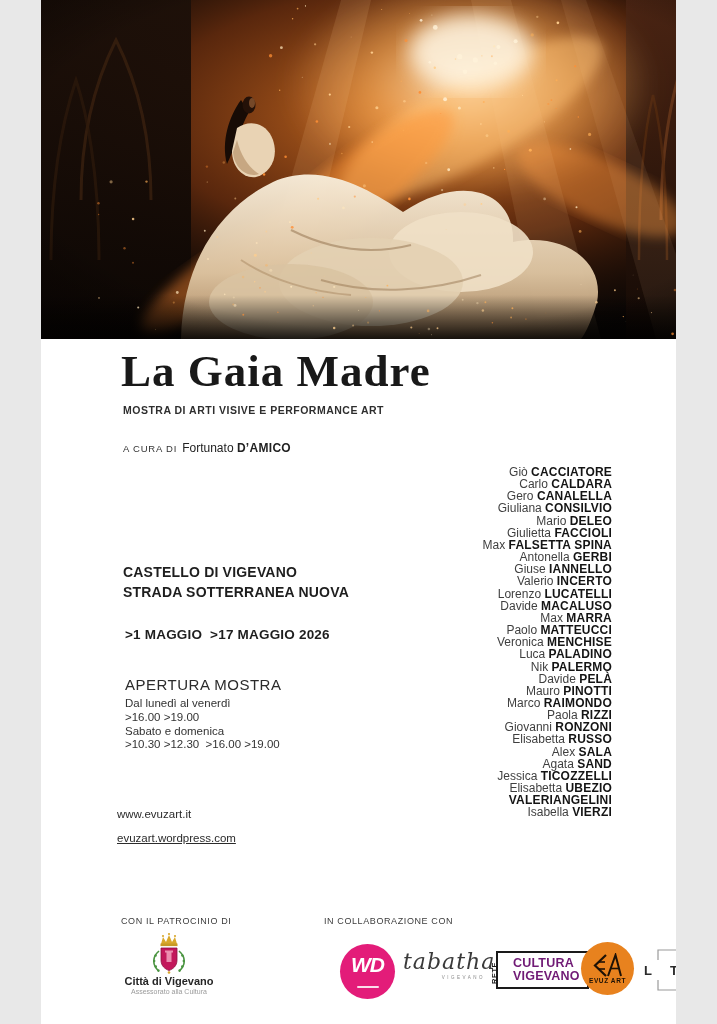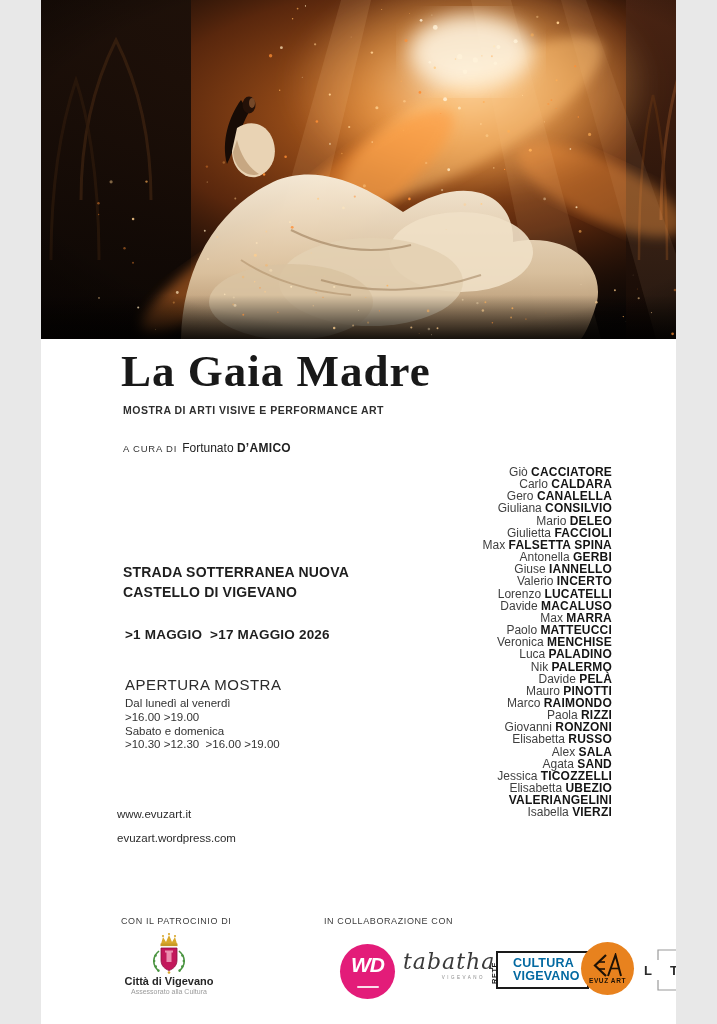--- a/index.html
+++ b/index.html
@@ -28,21 +28,21 @@
   .inaug{position:absolute;left:82px;top:490px;}
   .inaug-heading{font-size:17px;font-weight:700;letter-spacing:.5px;line-height:20px;}
   .inaug-date{font-size:15px;font-weight:700;letter-spacing:.2px;line-height:20px;margin-top:2px;}
   .venue{position:absolute;left:82px;top:562px;font-size:14px;font-weight:700;letter-spacing:.2px;line-height:20px;}
   .range{position:absolute;left:84px;top:627px;font-size:13.5px;font-weight:700;letter-spacing:.2px;white-space:pre;}
   .opening{position:absolute;left:84px;top:676px;}
   .opening-heading{font-size:15px;font-weight:400;letter-spacing:.5px;color:#2b2b2b;margin-bottom:4px;text-align:center;}
   .opening-line{font-size:11.5px;line-height:13.8px;color:#333;white-space:pre;}
   .websites{position:absolute;left:76px;top:808px;font-size:11.5px;color:#2b2b2b;}
   .websites a{color:#2b2b2b;text-decoration:none;display:block;}
-  .websites a + a{margin-top:12px;}
+  .websites a + a{margin-top:12px;text-decoration:underline;}
   
   .artists{
     position:absolute;right:64px;top:466px;text-align:right;
     font-size:12px;line-height:12.15px;
   }
   .artist-first{font-weight:400;color:#3f3f3f;}
   .artist-last{font-weight:700;color:#141414;letter-spacing:.2px;}
   
   .patron-label{position:absolute;left:80px;top:916px;font-size:9px;letter-spacing:.6px;color:#3c3c3c;}
   .collab-label{position:absolute;left:283px;top:916px;font-size:9px;letter-spacing:.6px;color:#3c3c3c;}
@@ -64,21 +64,21 @@
   }
   .tabatha-sub{font-size:4.5px;letter-spacing:2.5px;color:#8a8a8a;text-align:right;padding-right:10px;margin-top:1px;}
   .logo-rete{
     position:absolute;left:455px;top:951px;border:2px solid #1a1a1a;background:#fff;
     padding:4px 7px 4px 15px;
   }
   .rete-vertical{
     position:absolute;left:1px;bottom:3px;font-size:7.5px;font-weight:700;color:#1a1a1a;
     transform:rotate(-90deg);transform-origin:left bottom;letter-spacing:.5px;
   }
-  .rete-line{font-size:12.5px;font-weight:700;line-height:13px;letter-spacing:.2px;color:#0369a1;}
+  .rete-line{font-size:12.5px;font-weight:700;line-height:13px;letter-spacing:.2px;color:#701a75;}
   .logo-evuz{
     position:absolute;left:540px;top:942px;width:53px;height:53px;border-radius:50%;
     background:#e8821e;display:flex;flex-direction:column;align-items:center;justify-content:center;
   }
   .evuz-text{font-size:6.5px;font-weight:700;letter-spacing:.6px;color:#1d1206;margin-top:-1px;}
   .logo-lt{position:absolute;left:601px;top:944px;}
 </style>
 </head>
 <body>
 
@@ -334,22 +334,22 @@
   <h1 class="title">La Gaia Madre</h1>
   <div class="subtitle">MOSTRA DI ARTI VISIVE E PERFORMANCE ART</div>
 
   <div class="curator">
     <span class="prefix">A CURA DI</span><span class="first">Fortunato</span>
     <span class="last">D’AMICO</span>
   </div>
 
 
   <div class="venue">
+    <div>CASTELLO DI VIGEVANO</div>
     <div>STRADA SOTTERRANEA NUOVA</div>
-    <div>CASTELLO DI VIGEVANO</div>
   </div>
 
   <div class="range">&gt;1 MAGGIO  &gt;17 MAGGIO 2026</div>
 
   <div class="opening">
     <div class="opening-heading">APERTURA MOSTRA</div>
     <div>
         <div class="opening-line">Dal lunedì al venerdì</div>
         <div class="opening-line">&gt;16.00 &gt;19.00</div>
         <div class="opening-line">Sabato e domenica</div>

